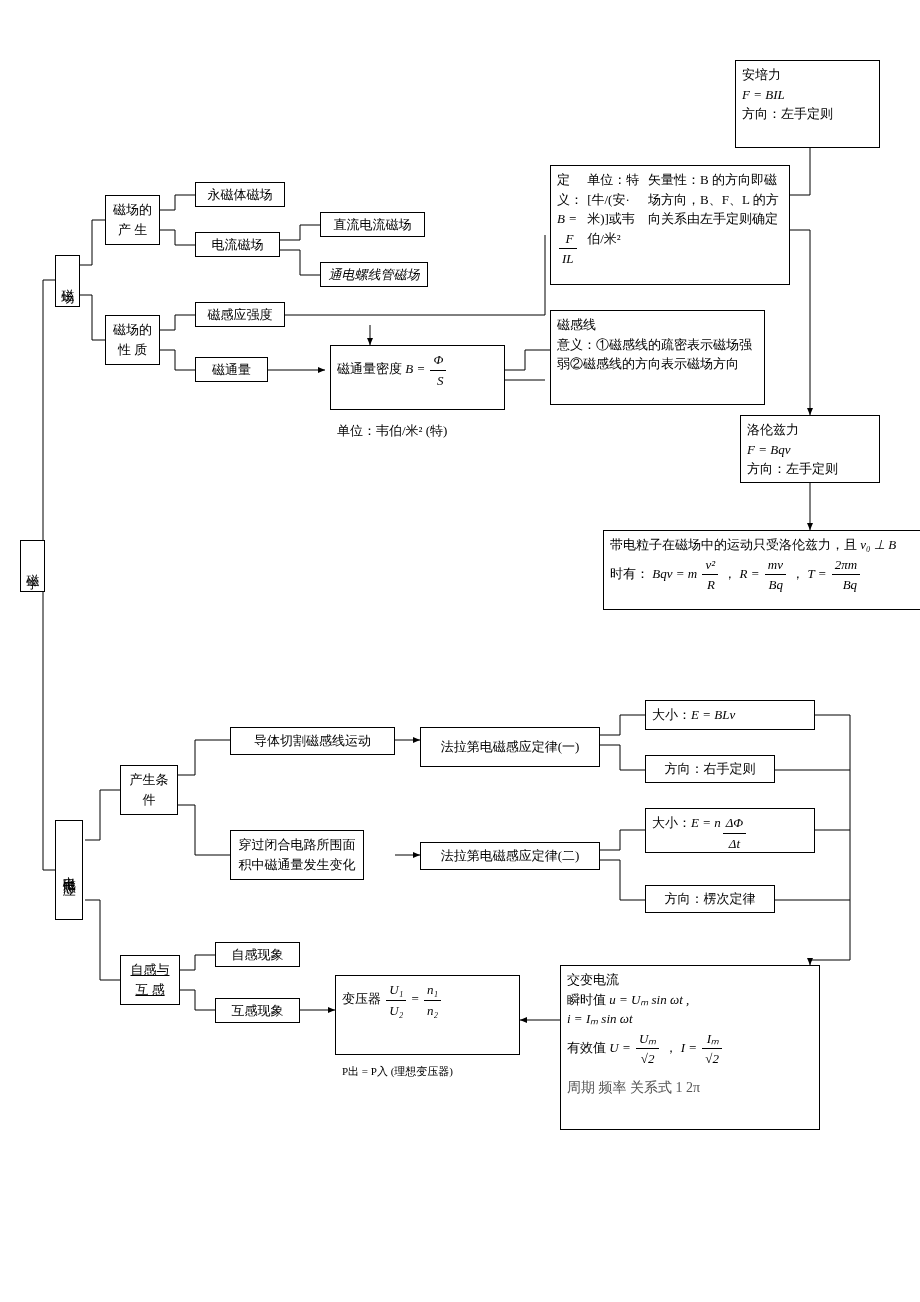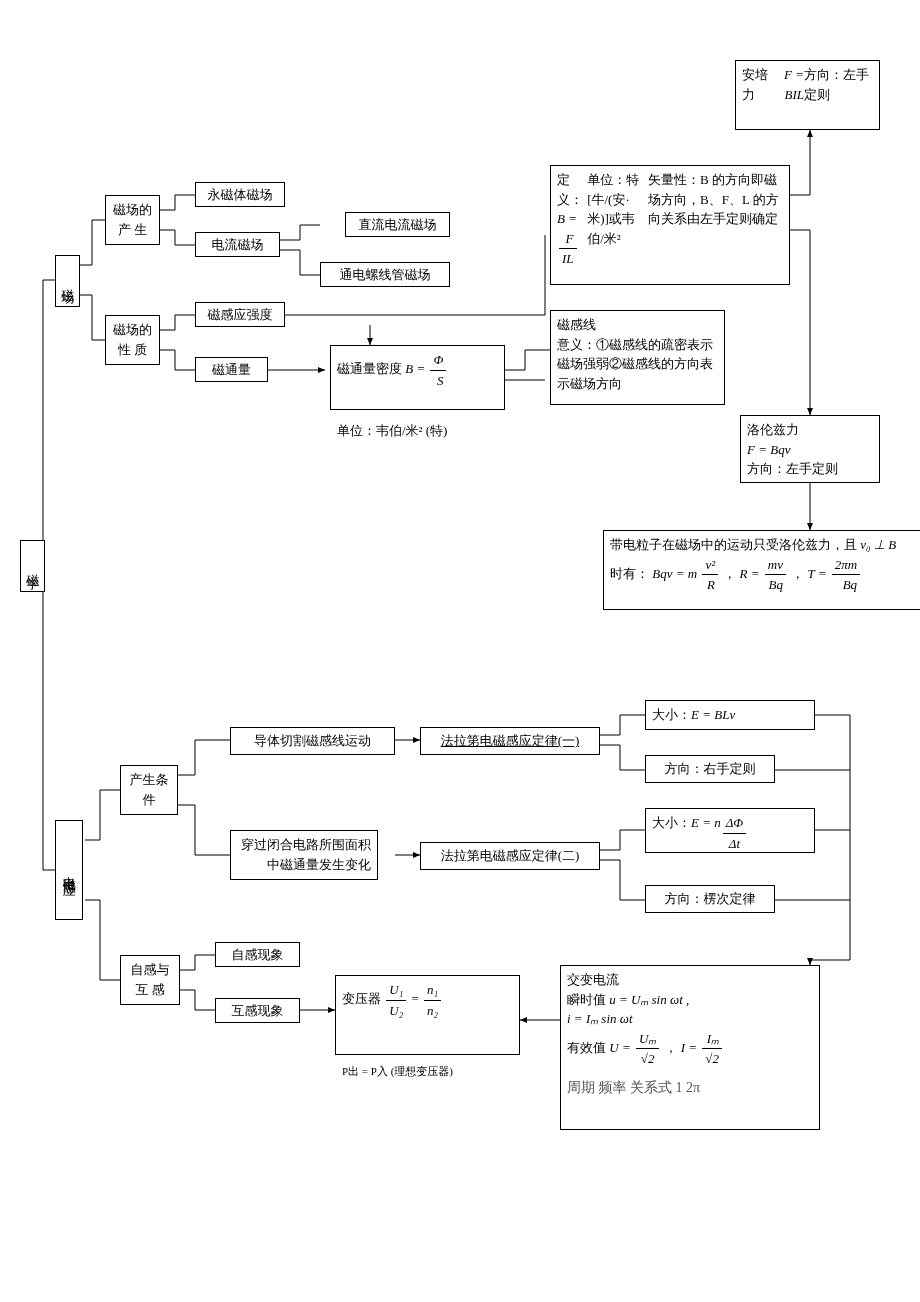--- a/index.html
+++ b/index.html
@@ -140,25 +140,25 @@
 </div>
 
 <div class="box htext" style="left:195px; top:182px; width:90px; height:25px;">
   <span>永磁体磁场</span>
 </div>
 
 <div class="box htext" style="left:195px; top:232px; width:85px; height:25px;">
   <span>电流磁场</span>
 </div>
 
-<div class="box htext" style="left:320px; top:212px; width:105px; height:25px;margin-left:25px;">
+<div class="box htext" style="left:320px; top:212px; width:105px; height:25px;">
   <span>直流电流磁场</span>
 </div>
 
-<div class="box htext" style="left:320px; top:262px; width:130px; height:25px;">
+<div class="box htext" style="left:320px; top:262px; width:108px; height:25px;font-style:italic;">
   <span>通电螺线管磁场</span>
 </div>
 
 <div class="box" style="left:105px; top:315px; width:55px; height:50px; text-align:center;">
   <span>磁场的性 质</span>
 </div>
 
 <div class="box htext" style="left:195px; top:302px; width:90px; height:25px;">
   <span>磁感应强度</span>
 </div>
@@ -179,26 +179,26 @@
 <div class="box ltext" style="left:550px; top:165px; width:240px; height:120px; flex-direction:row;">
   <div>
     <span>定义：</span>
     <span class="it">B = </span>
     <span class="frac"><span class="num it">F</span><span class="den it">IL</span></span>
   </div>
   <div>单位：特[牛/(安·米)]或韦伯/米²</div>
   <div>矢量性：B 的方向即磁场方向，B、F、L 的方向关系由左手定则确定</div>
 </div>
 
-<div class="box ltext" style="left:550px; top:310px; width:175px; height:95px; flex-direction:column;">
+<div class="box ltext" style="left:550px; top:310px; width:215px; height:95px; flex-direction:column;">
   <div>磁感线</div>
   <div>意义：①磁感线的疏密表示磁场强弱②磁感线的方向表示磁场方向</div>
 </div>
 
-<div class="box ltext" style="left:735px; top:60px; width:145px; height:70px; flex-direction:row;">
+<div class="box ltext" style="left:735px; top:60px; width:145px; height:88px; flex-direction:column;">
   <div>安培力</div>
   <div class="it">F = BIL</div>
   <div>方向：左手定则</div>
 </div>
 
 <div class="box ltext" style="left:740px; top:415px; width:140px; height:68px; flex-direction:column;">
   <div>洛伦兹力</div>
   <div class="it">F = Bqv</div>
   <div>方向：左手定则</div>
 </div>
@@ -226,25 +226,25 @@
 </div>
 
 <div class="box" style="left:120px; top:765px; width:58px; height:50px; text-align:center;">
   <span>产生条件</span>
 </div>
 
 <div class="box htext" style="left:230px; top:727px; width:165px; height:28px;">
   <span>导体切割磁感线运动</span>
 </div>
 
-<div class="box" style="left:230px; top:830px; width:148px; height:50px; text-align:right;">
+<div class="box" style="left:230px; top:830px; width:134px; height:50px; text-align:center;">
   <span>穿过闭合电路所围面积中磁通量发生变化</span>
 </div>
 
-<div class="box htext" style="left:420px; top:727px; width:180px; height:28px;text-decoration:underline;">
+<div class="box htext" style="left:420px; top:727px; width:180px; height:40px;">
   <span>法拉第电磁感应定律(一)</span>
 </div>
 
 <div class="box htext" style="left:420px; top:842px; width:180px; height:28px;">
   <span>法拉第电磁感应定律(二)</span>
 </div>
 
 <div class="box ltext" style="left:645px; top:700px; width:170px; height:30px;">
   <span>大小：</span>
   <span class="it">E = BLv</span>
@@ -260,21 +260,21 @@
   <span class="frac">
       <span class="num">ΔΦ</span>
       <span class="den">Δt</span>
     </span>
 </div>
 
 <div class="box htext" style="left:645px; top:885px; width:130px; height:28px;">
   <span>方向：楞次定律</span>
 </div>
 
-<div class="box" style="left:120px; top:955px; width:60px; height:50px; text-align:center;">
+<div class="box" style="left:120px; top:955px; width:60px; height:50px; text-align:center;text-decoration:underline;">
   <span>自感与互 感</span>
 </div>
 
 <div class="box htext" style="left:215px; top:942px; width:85px; height:25px;">
   <span>自感现象</span>
 </div>
 
 <div class="box htext" style="left:215px; top:998px; width:85px; height:25px;">
   <span>互感现象</span>
 </div>

